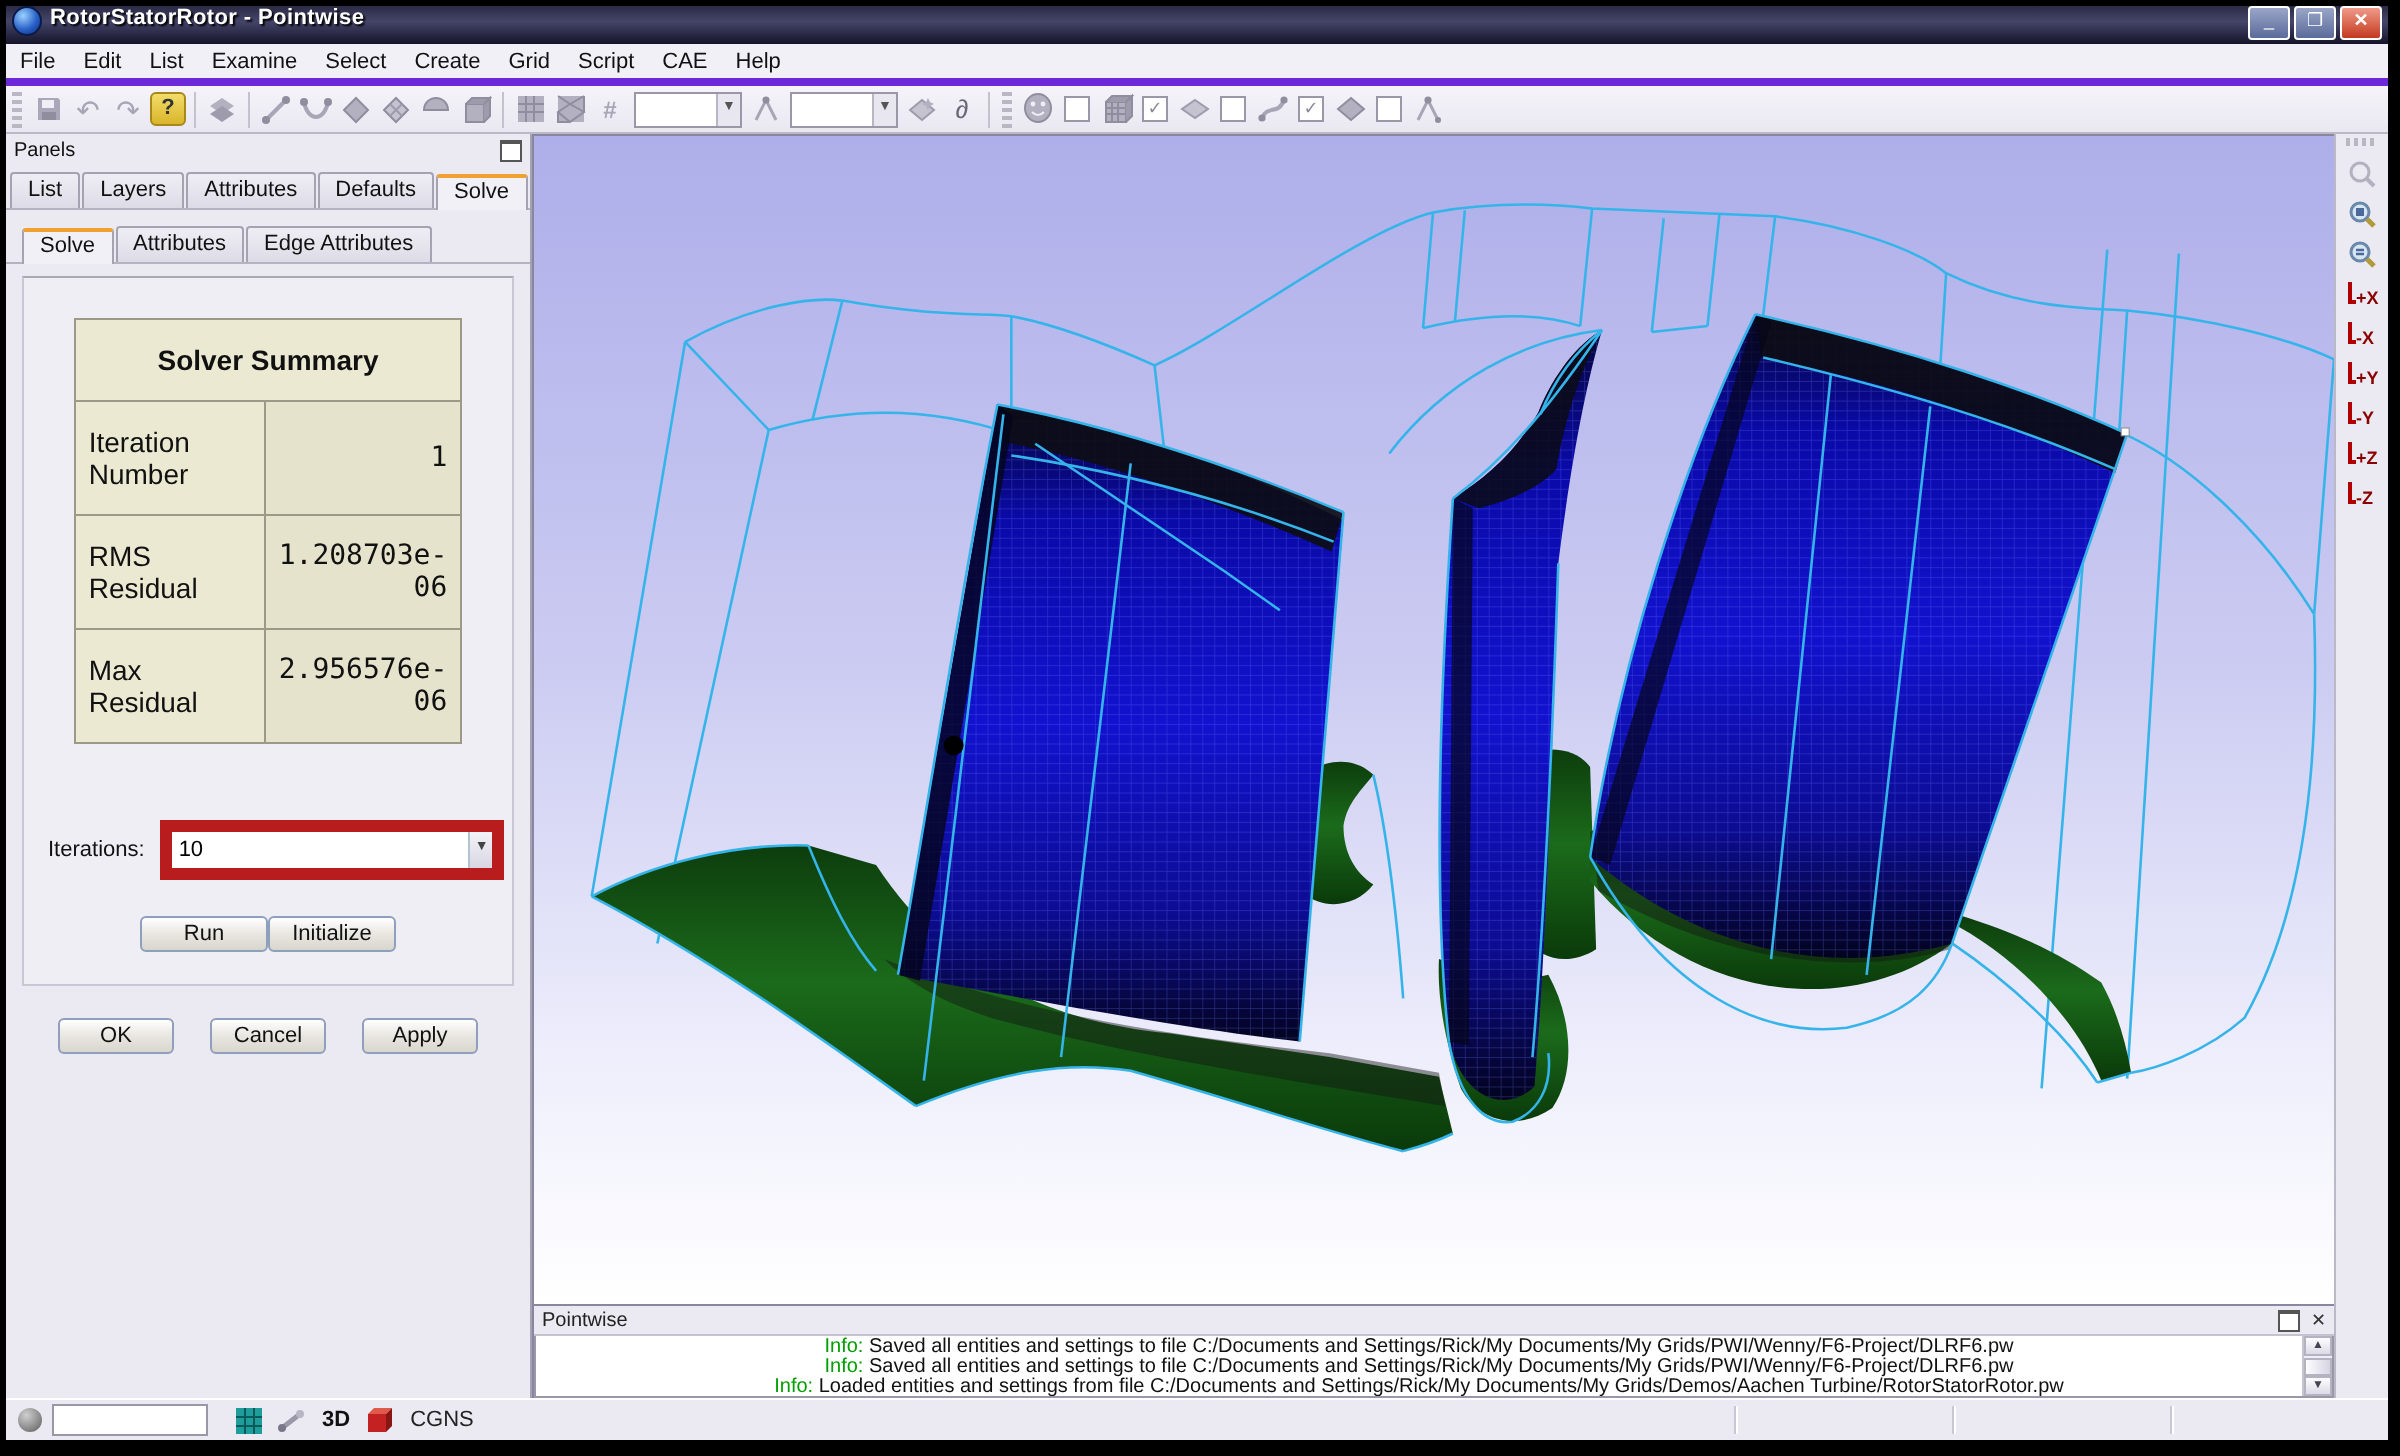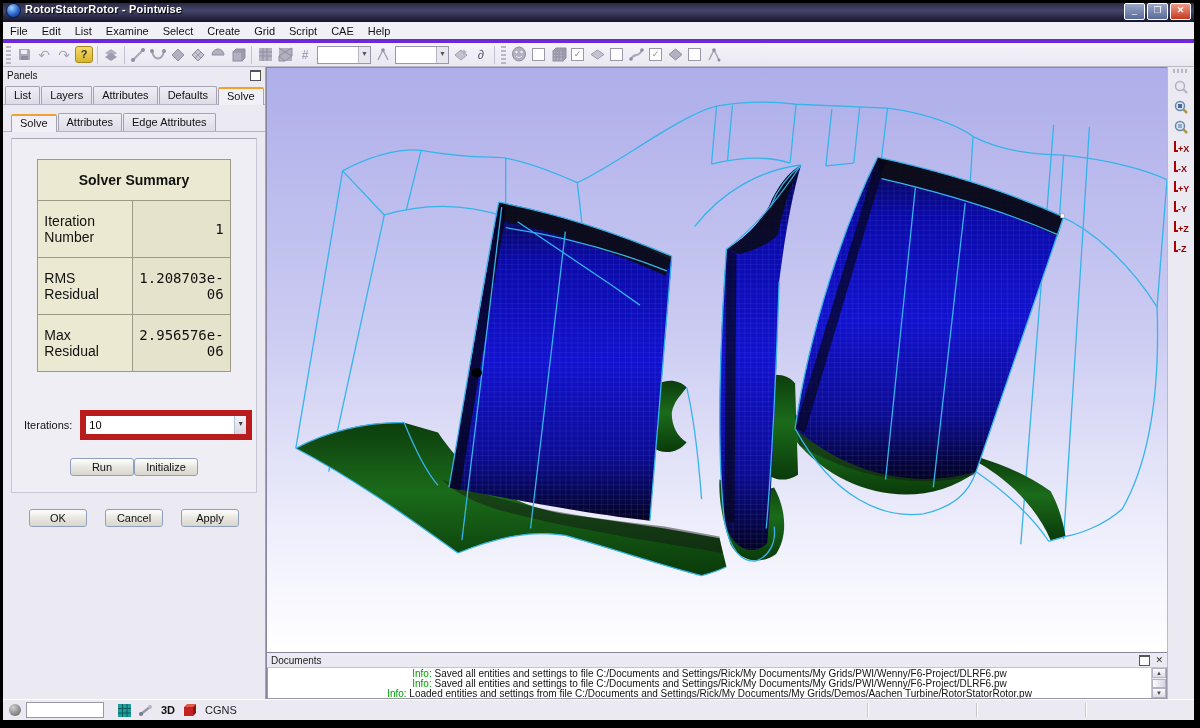--- a/index.html
+++ b/index.html
@@ -457,21 +457,21 @@
             <path d="M422,326 C430,360 434,400 437,440"></path>
           </g>
 
           <circle cx="211" cy="311" r="5" fill="#000"></circle>
           <rect x="798" y="149" width="4" height="4" fill="#fff" stroke="#888" stroke-width="0.5"></rect>
         </svg>
       </div>
 
       <div class="messages">
         <div class="msg-header">
-          <span class="mh-title">Documents</span>
+          <span class="mh-title">Pointwise</span>
           <span class="float-icon"></span>
           <span class="msg-close">✕</span>
         </div>
         <div class="msg-body">
           <div class="msg-lines">
             <div class="msg-line"><span class="info">Info:</span><span> Saved all entities and settings to file C:/Documents and Settings/Rick/My Documents/My Grids/PWI/Wenny/F6-Project/DLRF6.pw</span></div>
             <div class="msg-line"><span class="info">Info:</span><span> Saved all entities and settings to file C:/Documents and Settings/Rick/My Documents/My Grids/PWI/Wenny/F6-Project/DLRF6.pw</span></div>
             <div class="msg-line"><span class="info">Info:</span><span> Loaded entities and settings from file C:/Documents and Settings/Rick/My Documents/My Grids/Demos/Aachen Turbine/RotorStatorRotor.pw</span></div>
           </div>
           <div class="msg-scroll">

